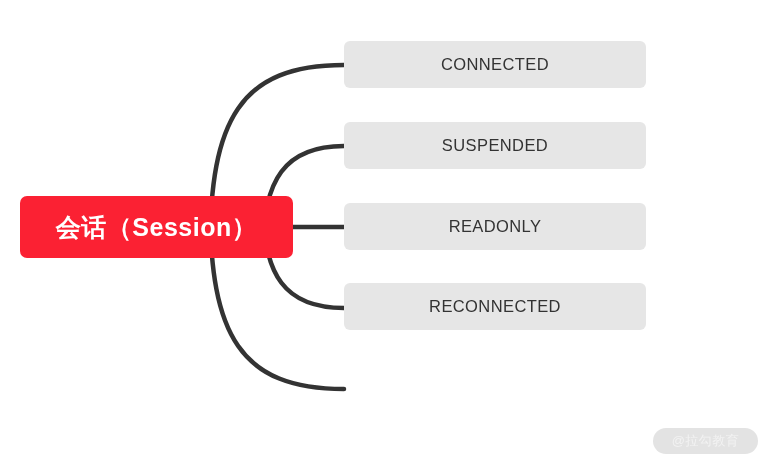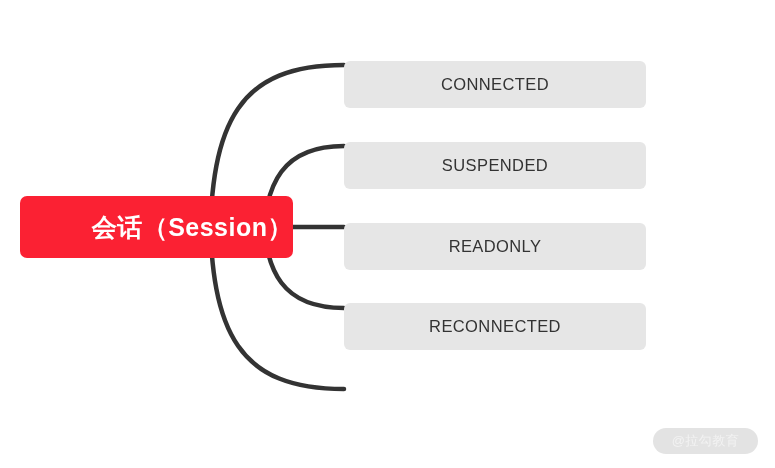--- a/index.html
+++ b/index.html
@@ -27,42 +27,41 @@
   .root-node {
     position: absolute;
     left: 20px;
     top: 196px;
     width: 273px;
     height: 62px;
     border-radius: 7px;
     background: #fb2133;
     display: flex;
     align-items: center;
-    justify-content: flex-end;
+    justify-content: center;
     z-index: 3;
   }
   .root-label {
     color: #ffffff;
     font-size: 25px;
     font-weight: bold;
     letter-spacing: 0.5px;
     white-space: nowrap;
   }
   .leaf-node {
     position: absolute;
     left: 344px;
     width: 302px;
     height: 47px;
     border-radius: 6px;
     background: #e6e6e6;
     display: flex;
     align-items: center;
     justify-content: center;
     z-index: 3;
-    margin-top: 20px;
   }
   .leaf-label {
     color: #333333;
     font-size: 16.5px;
     font-weight: normal;
     letter-spacing: 0.4px;
     white-space: nowrap;
   }
   .watermark {
     position: absolute;

